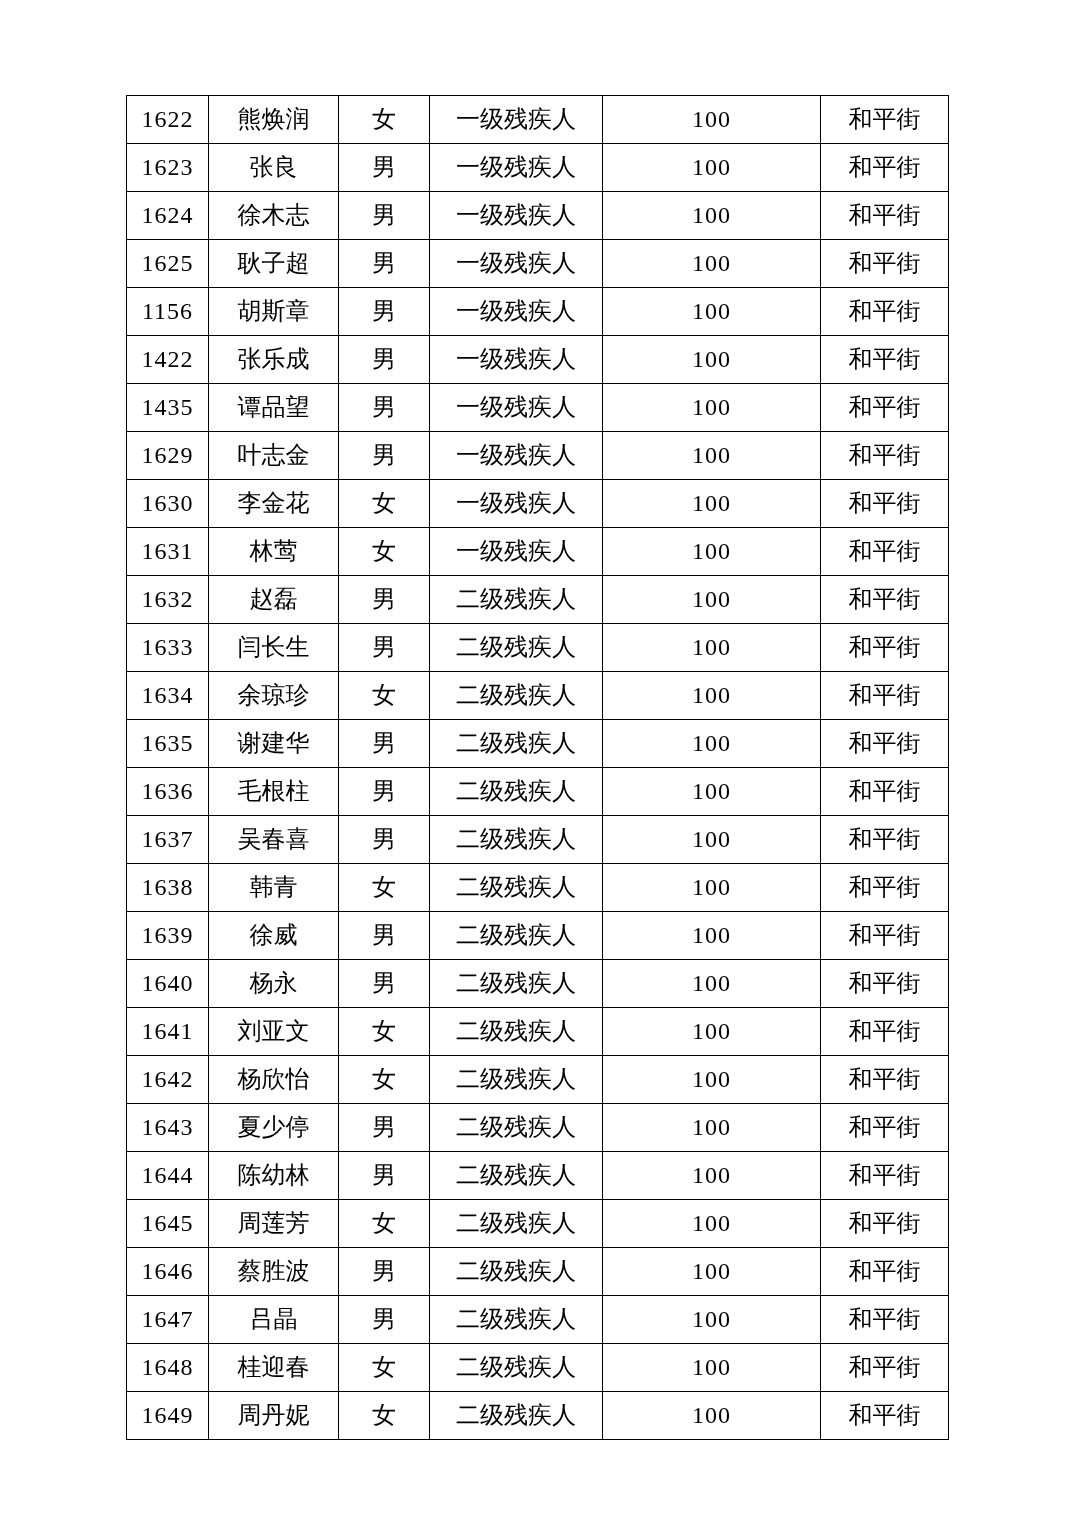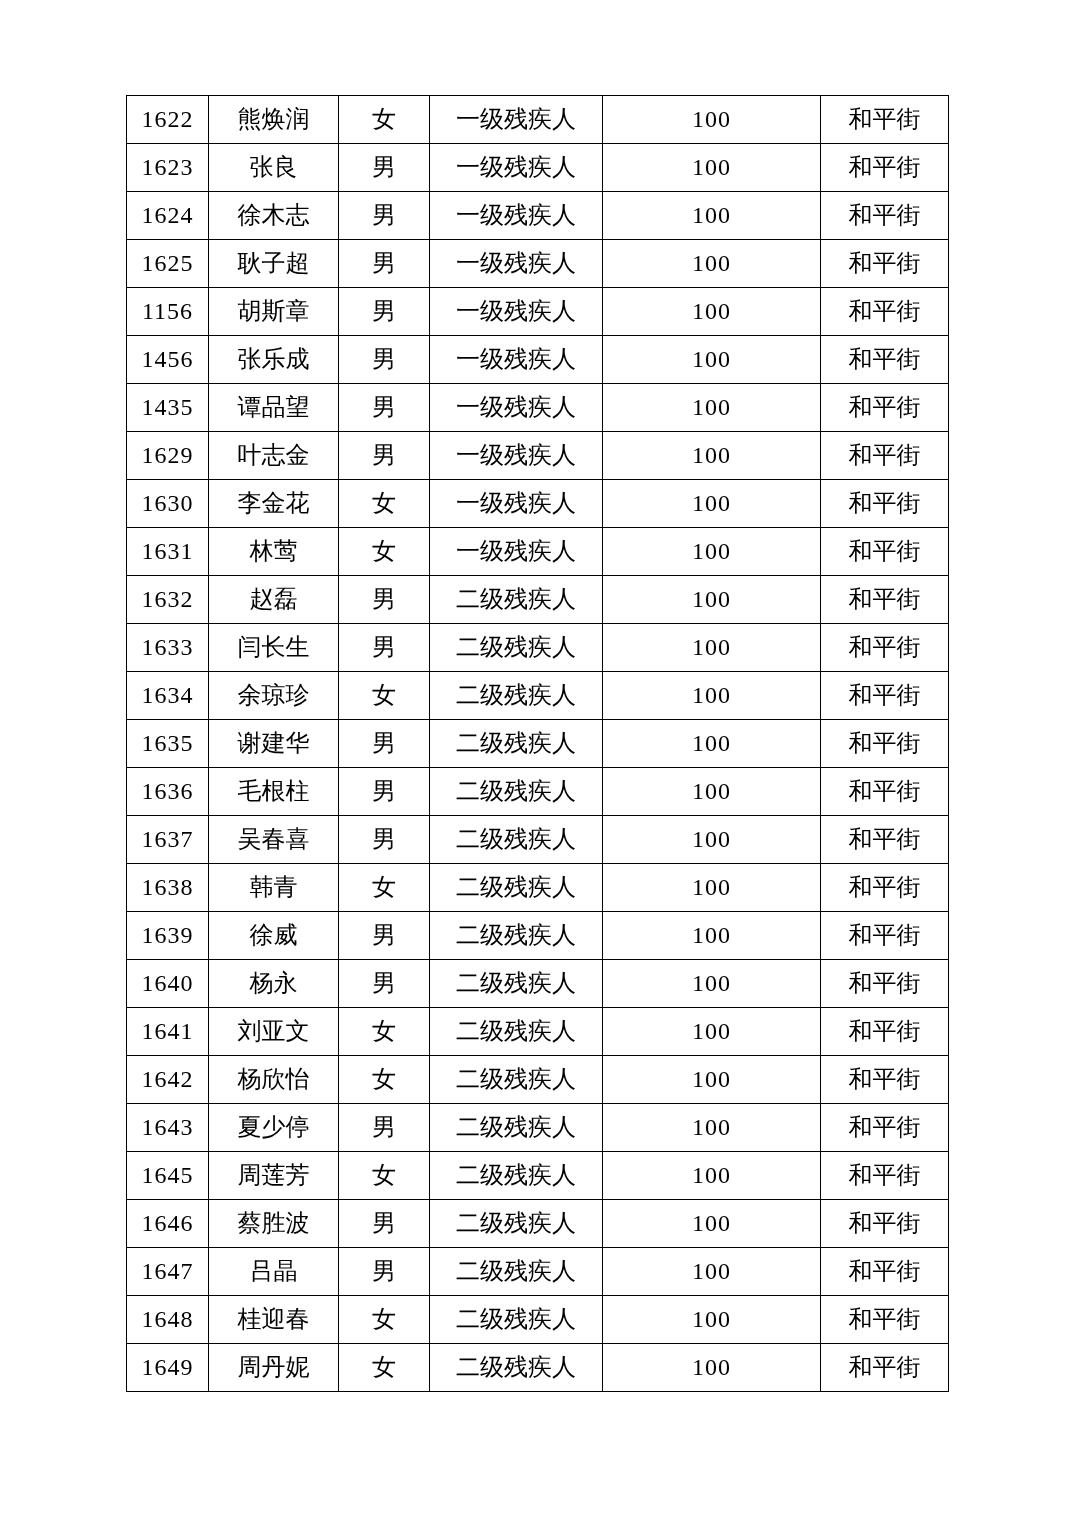--- a/index.html
+++ b/index.html
@@ -109,21 +109,21 @@
           </tr>
           <tr>
             <td class="id">1156</td>
             <td class="name">胡斯章</td>
             <td class="sex">男</td>
             <td class="cat">一级残疾人</td>
             <td class="amt">100</td>
             <td class="area">和平街</td>
           </tr>
           <tr>
-            <td class="id">1456</td>
+            <td class="id">1422</td>
             <td class="name">张乐成</td>
             <td class="sex">男</td>
             <td class="cat">一级残疾人</td>
             <td class="amt">100</td>
             <td class="area">和平街</td>
           </tr>
           <tr>
             <td class="id">1435</td>
             <td class="name">谭品望</td>
             <td class="sex">男</td>
@@ -239,20 +239,28 @@
             <td class="id">1642</td>
             <td class="name">杨欣怡</td>
             <td class="sex">女</td>
             <td class="cat">二级残疾人</td>
             <td class="amt">100</td>
             <td class="area">和平街</td>
           </tr>
           <tr>
             <td class="id">1643</td>
             <td class="name">夏少停</td>
+            <td class="sex">男</td>
+            <td class="cat">二级残疾人</td>
+            <td class="amt">100</td>
+            <td class="area">和平街</td>
+          </tr>
+          <tr>
+            <td class="id">1644</td>
+            <td class="name">陈幼林</td>
             <td class="sex">男</td>
             <td class="cat">二级残疾人</td>
             <td class="amt">100</td>
             <td class="area">和平街</td>
           </tr>
           <tr>
             <td class="id">1645</td>
             <td class="name">周莲芳</td>
             <td class="sex">女</td>
             <td class="cat">二级残疾人</td>

